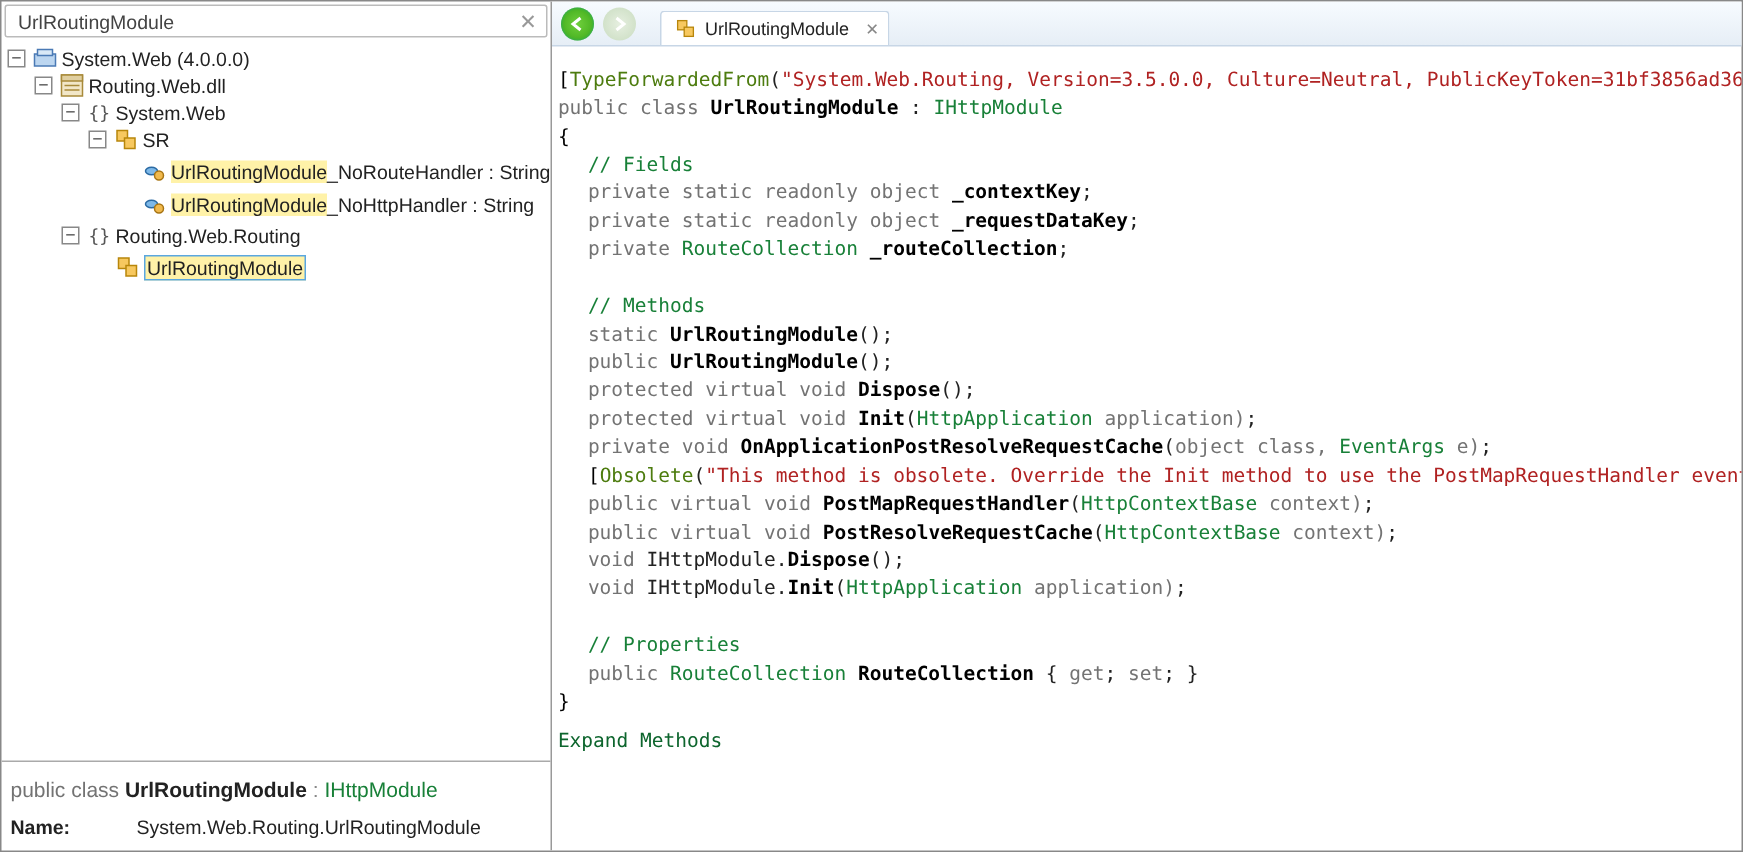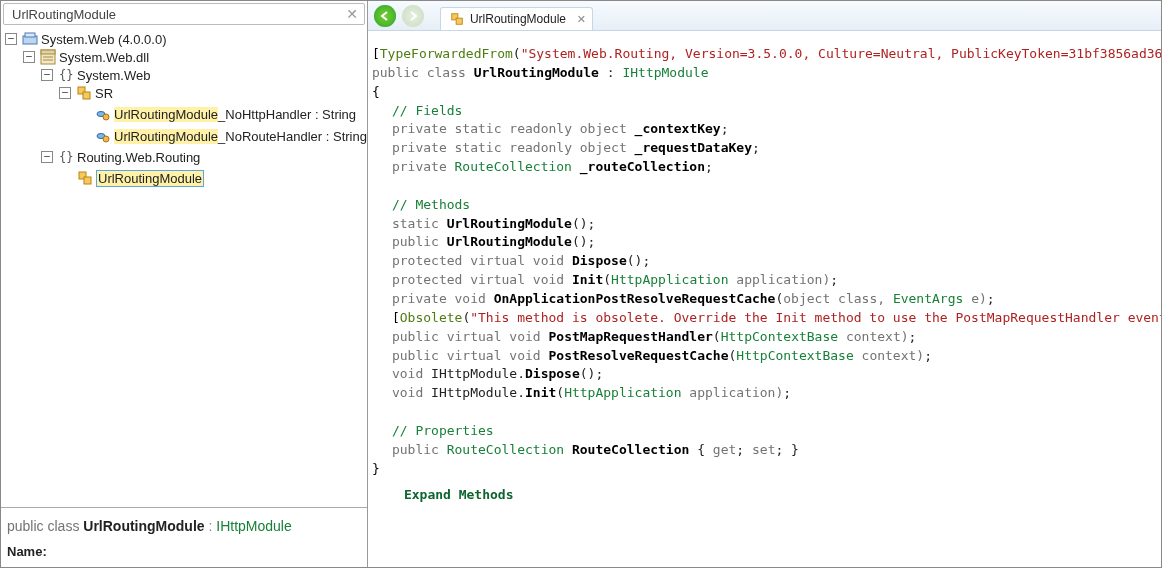--- a/index.html
+++ b/index.html
@@ -104,21 +104,21 @@
   .ind1 { padding-left: 20px; }
   .attr-br { color: #000; }
   .attr-name { color: #4d7c0f; }
   .attr-str { color: #b02222; }
   .str { color: #b02222; }
   .type { color: #188038; }
   .cmt { color: #188038; font-style: normal; }
   .mname { font-weight: bold; color: #000; }
   .pn { color: #737373; }
   .brace { color: #000; }
-  .expand { color: #0d652d; font-weight: bold; cursor: pointer; margin-top: 8px; display: inline-block; margin-left: 32px; }
+  .expand { color: #0d652d; font-weight: normal; cursor: pointer; margin-top: 8px; display: inline-block; }
   .right-border { border-right: 1px solid #888; }
 </style>
 </head>
 <body>
 
 <div class="left-pane">
   <div class="search-wrap">
     <input class="search-input" value="UrlRoutingModule" style="">
     <span class="clear-icon">✕</span>
   </div>
@@ -142,21 +142,21 @@
               <span class="node-row">
                 <span class="toggle">−</span>
                 <span class="icn dll-icn">
                   <svg viewBox="0 0 16 16">
                       <rect x="1" y="1" width="14" height="14" fill="#f2e7c8" stroke="#a88a3a"></rect>
                       <rect x="1" y="1" width="14" height="4" fill="#e0cfa0" stroke="#a88a3a"></rect>
                       <line x1="3" y1="8" x2="13" y2="8" stroke="#a88a3a"></line>
                       <line x1="3" y1="11" x2="13" y2="11" stroke="#a88a3a"></line>
                     </svg>
                 </span>
-                <span>System.Web.dll</span>
+                <span>Routing.Web.dll</span>
               </span>
               <ul>
                 <li>
                   <span class="node-row">
                     <span class="toggle">−</span>
                     <span class="icn ns-icn">
                         <svg viewBox="0 0 16 16">
                           <text x="1" y="12" font-size="12" fill="#555" font-family="monospace">{}</text>
                         </svg>
                       </span>
@@ -177,33 +177,33 @@
                       <ul>
                         <li>
                           <span class="node-row">
                             <span class="toggle-blank"></span>
                             <span class="icn field-icn">
                                 <svg viewBox="0 0 16 16">
                                   <ellipse cx="6" cy="8" rx="4" ry="2.5" fill="#7db8e8" stroke="#2b6aa3"></ellipse>
                                   <circle cx="11" cy="11" r="3" fill="#f0b94d" stroke="#a87514"></circle>
                                 </svg>
                               </span>
-                            <span><span class="hl">UrlRoutingModule</span><span>_NoHttpHandler : String</span></span>
+                            <span><span class="hl">UrlRoutingModule</span><span>_NoRouteHandler : String</span></span>
                           </span>
                         </li>
                         <li>
                           <span class="node-row">
                             <span class="toggle-blank"></span>
                             <span class="icn field-icn">
                                 <svg viewBox="0 0 16 16">
                                   <ellipse cx="6" cy="8" rx="4" ry="2.5" fill="#7db8e8" stroke="#2b6aa3"></ellipse>
                                   <circle cx="11" cy="11" r="3" fill="#f0b94d" stroke="#a87514"></circle>
                                 </svg>
                               </span>
-                            <span><span class="hl">UrlRoutingModule</span><span>_NoRouteHandler : String</span></span>
+                            <span><span class="hl">UrlRoutingModule</span><span>_NoHttpHandler : String</span></span>
                           </span>
                         </li>
                       </ul>
                     </li>
                   </ul>
                 </li>
                 <li>
                   <span class="node-row">
                     <span class="toggle">−</span>
                     <span class="icn ns-icn">
@@ -239,20 +239,21 @@
   <div class="details">
     <div class="sig-line">
       <span class="kw">public</span>
       <span> </span><span class="kw">class</span><span> </span>
       <span class="bold">UrlRoutingModule</span>
       <span> </span><span class="eq">:</span><span> </span>
       <span class="iface">IHttpModule</span>
     </div>
     <div class="detail-row">
       <div class="detail-label">Name:</div>
+      <div>System.Web.Routing.UrlRoutingModule</div>
     </div>
   </div>
 </div>
 
 <div class="right-pane right-border">
   <div class="rtoolbar">
     <span class="nav-btn nav-back">
       <svg width="12" height="12" viewBox="0 0 12 12">
           <path d="M8 2 L3 6 L8 10" fill="none" stroke="#fff" stroke-width="2"></path>
         </svg>

